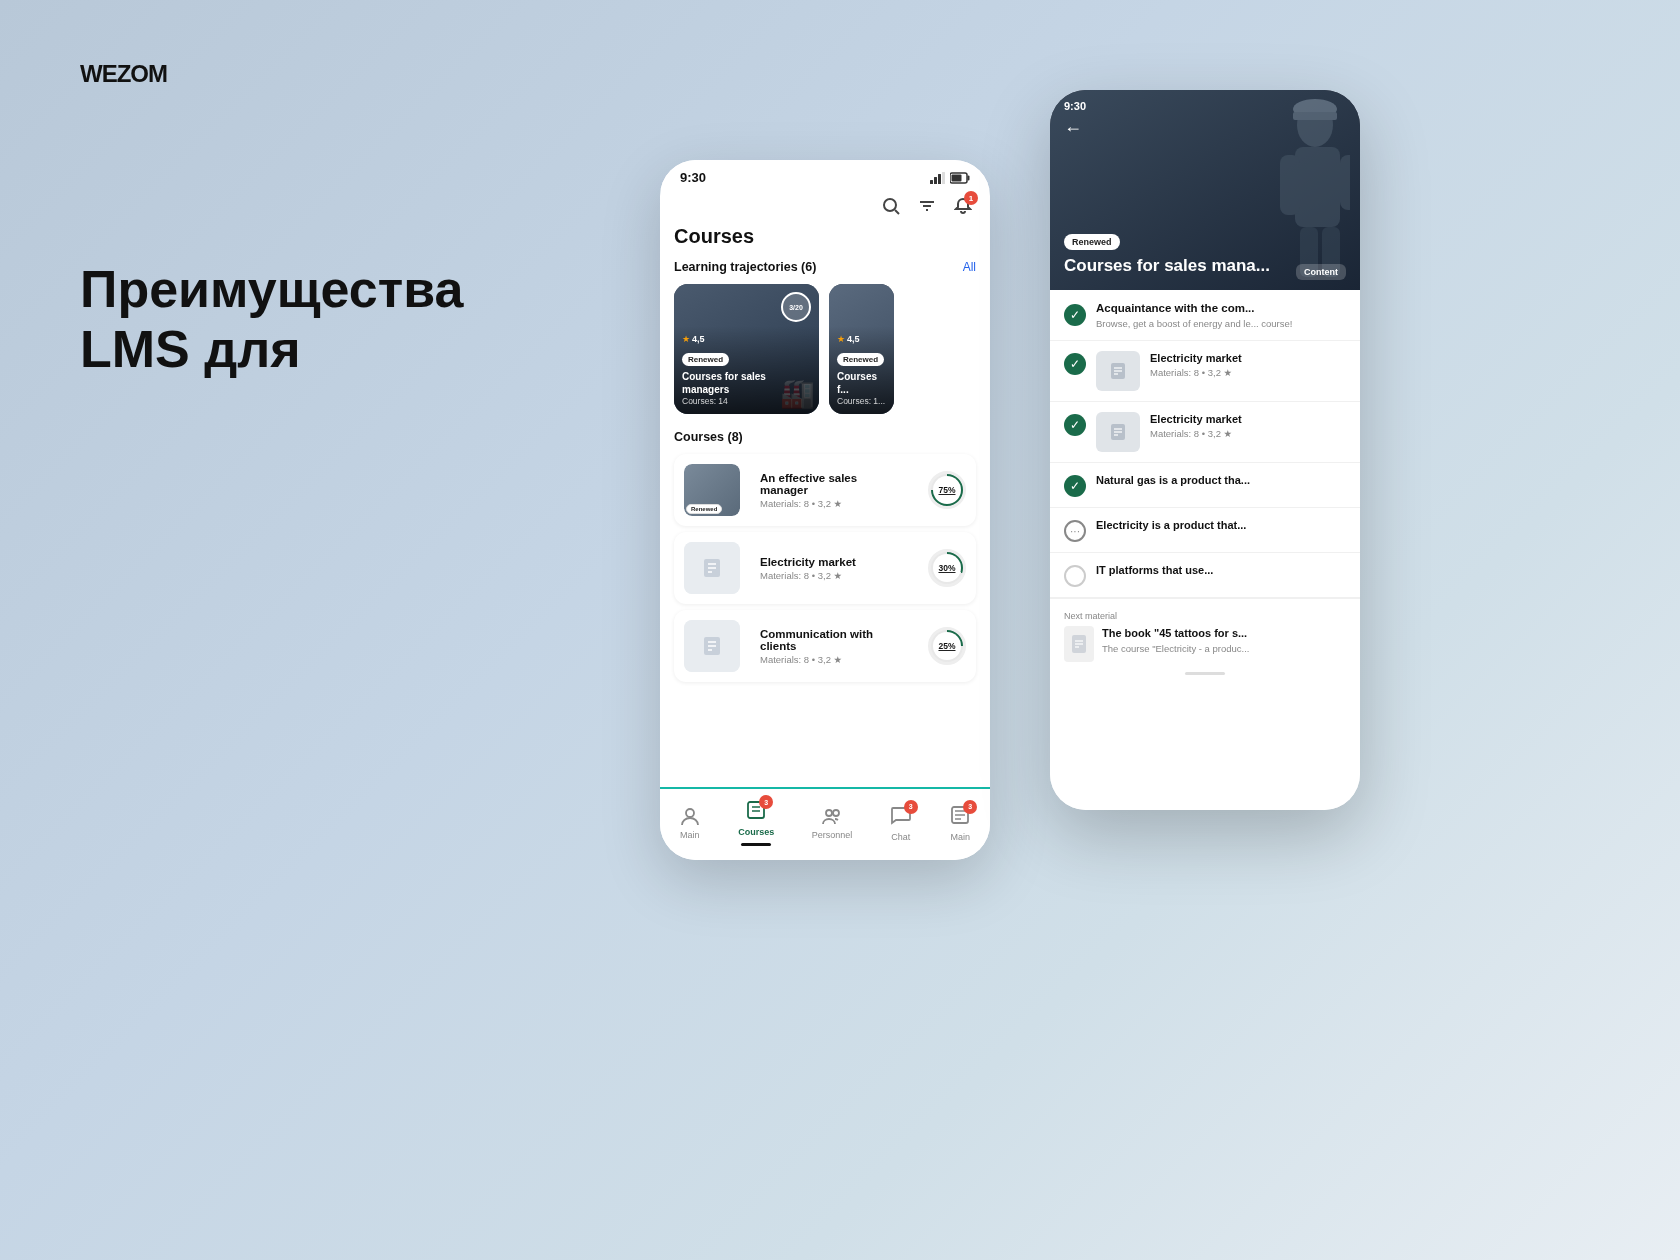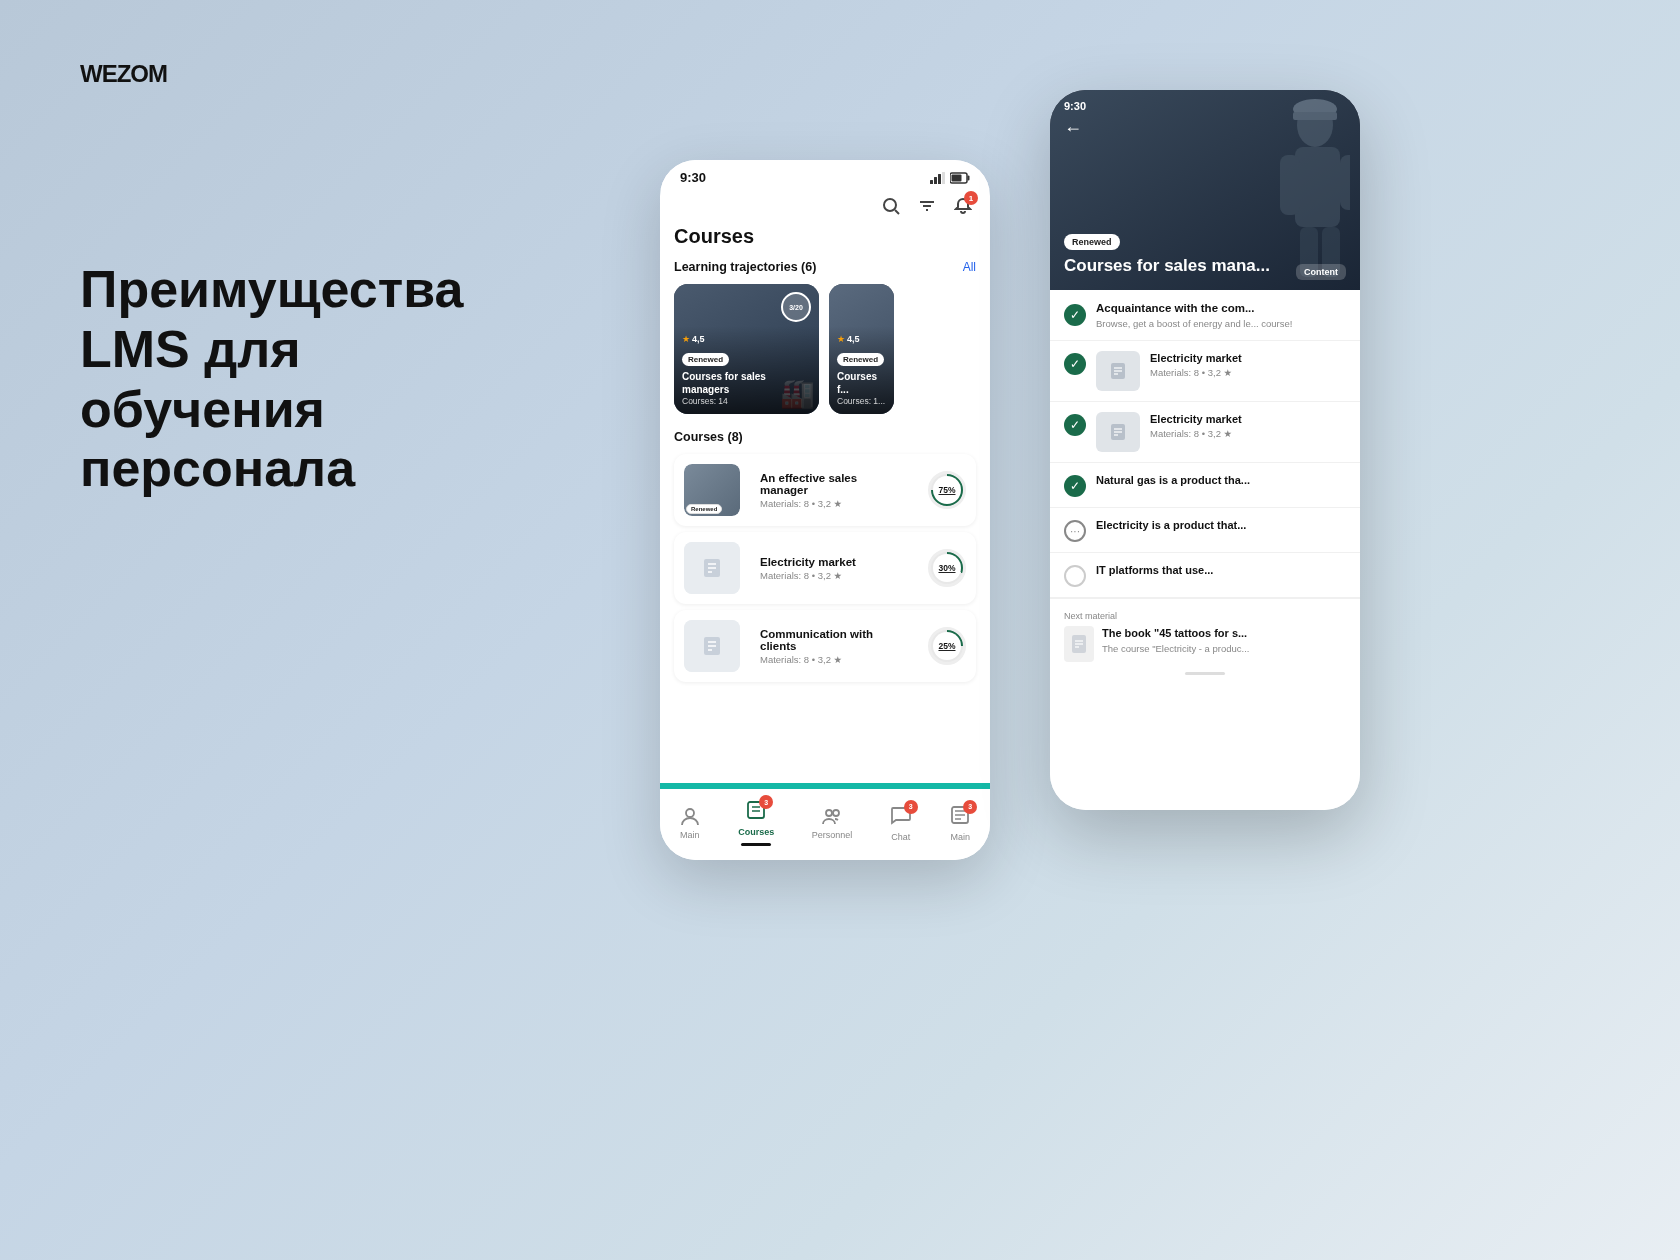--- a/index.html
+++ b/index.html
@@ -302,21 +302,21 @@
       color: #111;
     }
 
     
     .bottom-nav {
       display: flex;
       justify-content: space-around;
       align-items: center;
       padding: 10px 0 14px;
       background: #fff;
-      border-top: 6px solid #14b8a6;
+      border-top: 2px solid #14b8a6;
     }
     .nav-item {
       display: flex;
       flex-direction: column;
       align-items: center;
       gap: 2px;
       cursor: pointer;
       position: relative;
     }
     .nav-label {
@@ -514,21 +514,20 @@
       opacity: 0.5;
     }
   </style>
 </head>
 <body>
 
 <div class="logo">WEZOM</div>
 
 <div class="headline">
   <span>Преимущества LMS для</span><br>
-  <span>обучения персонала</span>
 </div>
 
 <div class="phone1">
 
   <div class="phone1-status">
     <span class="phone1-time">9:30</span>
     <div class="phone1-icons">
 
       <svg width="16" height="12" viewBox="0 0 16 12">
         <rect x="0" y="8" width="3" height="4" fill="#333" rx="0.5"></rect>

